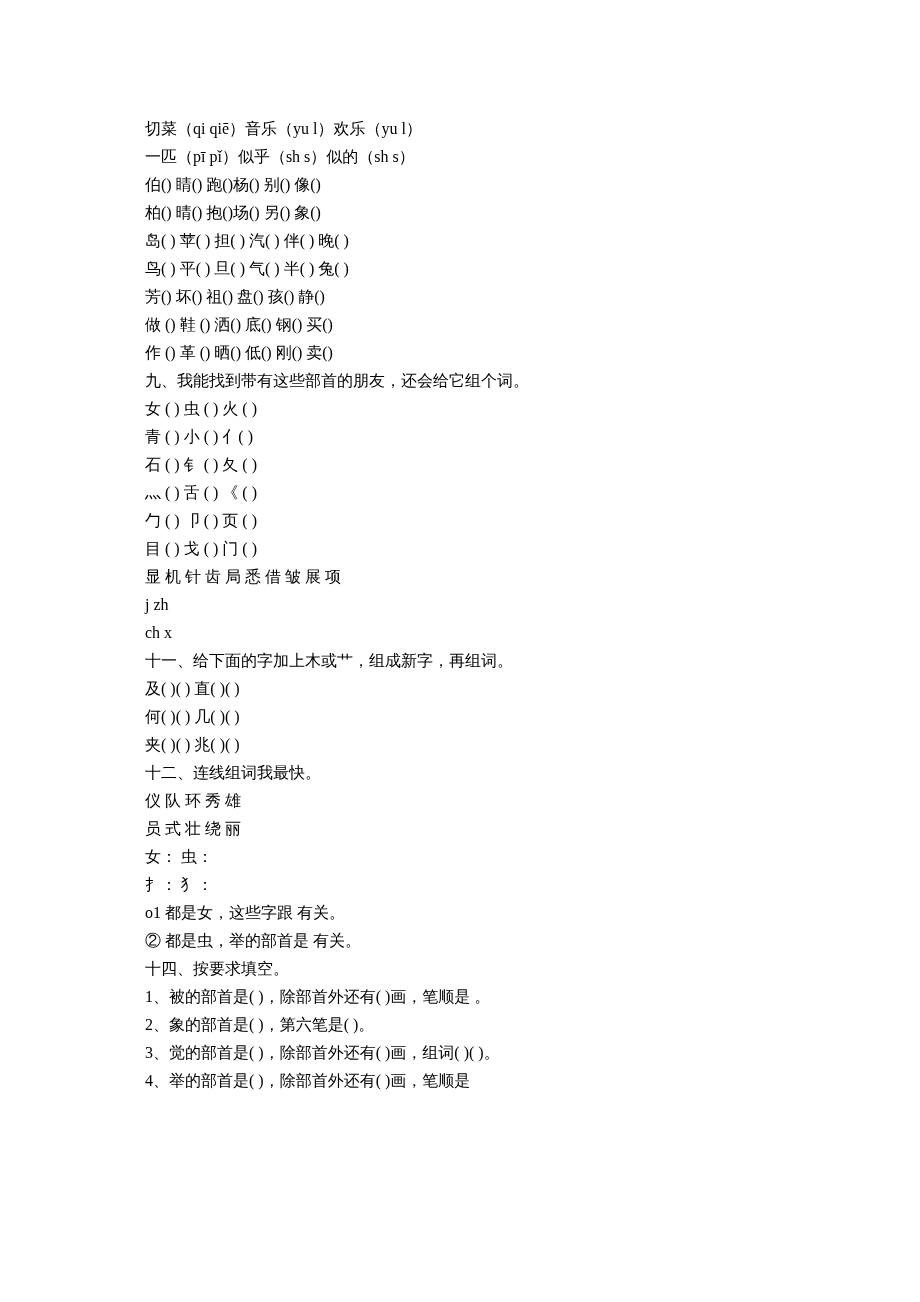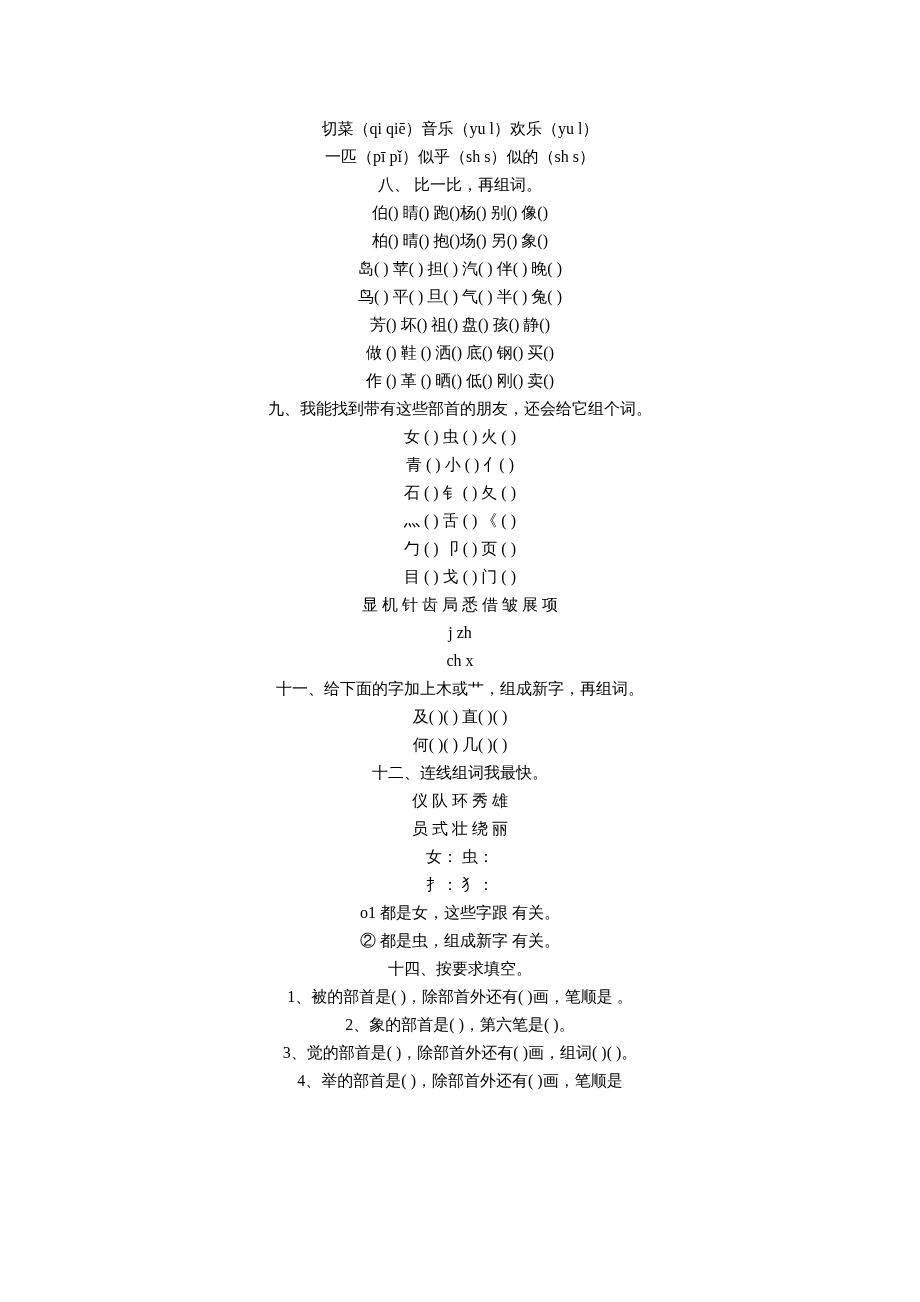--- a/index.html
+++ b/index.html
@@ -1,19 +1,18 @@
 <!DOCTYPE html>
 <html><head>
   <meta charset="utf-8">
   <style>
     * {
       margin: 0;
       padding: 0;
       box-sizing: border-box;
-      text-align: center;
     }
     body {
       width: 920px;
       height: 1302px;
       background: #ffffff;
       font-family: "SimSun", "宋体", serif;
       font-size: 16px;
       line-height: 1.75;
       color: #000000;
       padding: 115px 145px 0 145px;
@@ -22,46 +21,46 @@
       display: block;
       white-space: nowrap;
     }
   </style>
 </head>
 <body>
 
 <div id="content">
     <span class="line">切菜（qi qiē）音乐（yu l）欢乐（yu l）</span>
     <span class="line">一匹（pī pǐ）似乎（sh s）似的（sh s）</span>
-    <span class="line">八、 比一比，再组词。</span>
     <span class="line">伯() 睛() 跑()杨() 别() 像()</span>
     <span class="line">柏() 晴() 抱()场() 另() 象()</span>
     <span class="line">岛( ) 苹( ) 担( ) 汽( ) 伴( ) 晚( )</span>
     <span class="line">鸟( ) 平( ) 旦( ) 气( ) 半( ) 兔( )</span>
     <span class="line">芳() 坏() 祖() 盘() 孩() 静()</span>
     <span class="line">做 () 鞋 () 洒() 底() 钢() 买()</span>
     <span class="line">作 () 革 () 晒() 低() 刚() 卖()</span>
     <span class="line">九、我能找到带有这些部首的朋友，还会给它组个词。</span>
     <span class="line">女 ( ) 虫 ( ) 火 ( )</span>
     <span class="line">青 ( ) 小 ( ) 亻( )</span>
     <span class="line">石 ( ) 钅 ( ) 夂 ( )</span>
     <span class="line">灬 ( ) 舌 ( ) 《 ( )</span>
     <span class="line">勹 ( ) 卩 ( ) 页 ( )</span>
     <span class="line">目 ( ) 戈 ( ) 门 ( )</span>
     <span class="line">显 机 针 齿 局 悉 借 皱 展 项</span>
     <span class="line">j zh</span>
     <span class="line">ch x</span>
     <span class="line">十一、给下面的字加上木或艹，组成新字，再组词。</span>
     <span class="line">及( )( ) 直( )( )</span>
     <span class="line">何( )( ) 几( )( )</span>
+    <span class="line">夹( )( ) 兆( )( )</span>
     <span class="line">十二、连线组词我最快。</span>
     <span class="line">仪 队 环 秀 雄</span>
     <span class="line">员 式 壮 绕 丽</span>
     <span class="line">女： 虫：</span>
     <span class="line">扌： 犭：</span>
     <span class="line">o1 都是女，这些字跟 有关。</span>
-    <span class="line">② 都是虫，组成新字 有关。</span>
+    <span class="line">② 都是虫，举的部首是 有关。</span>
     <span class="line">十四、按要求填空。</span>
     <span class="line">1、被的部首是( )，除部首外还有( )画，笔顺是 。</span>
     <span class="line">2、象的部首是( )，第六笔是( )。</span>
     <span class="line">3、觉的部首是( )，除部首外还有( )画，组词( )( )。</span>
     <span class="line">4、举的部首是( )，除部首外还有( )画，笔顺是</span>
   </div>
 
 </body></html>

